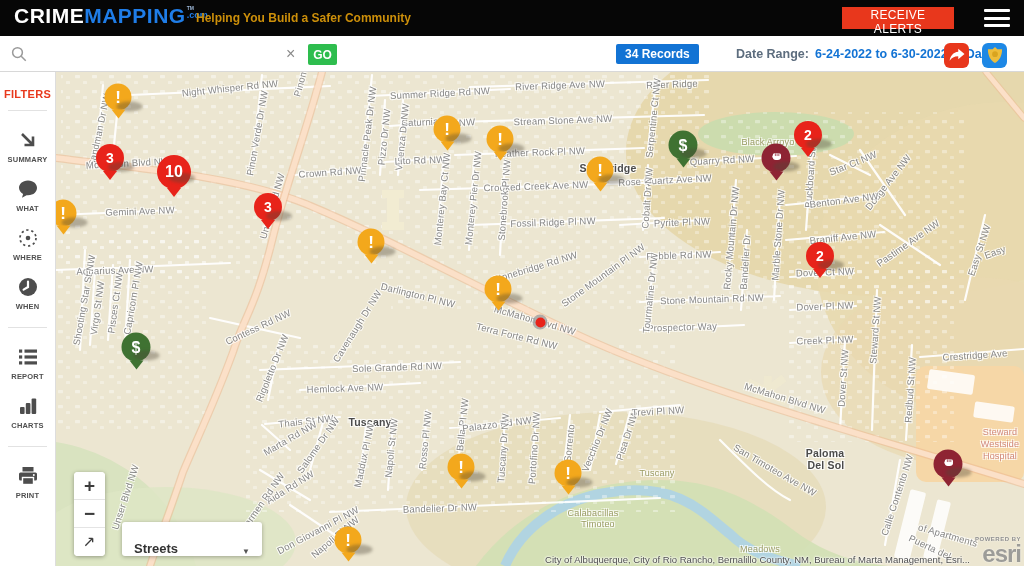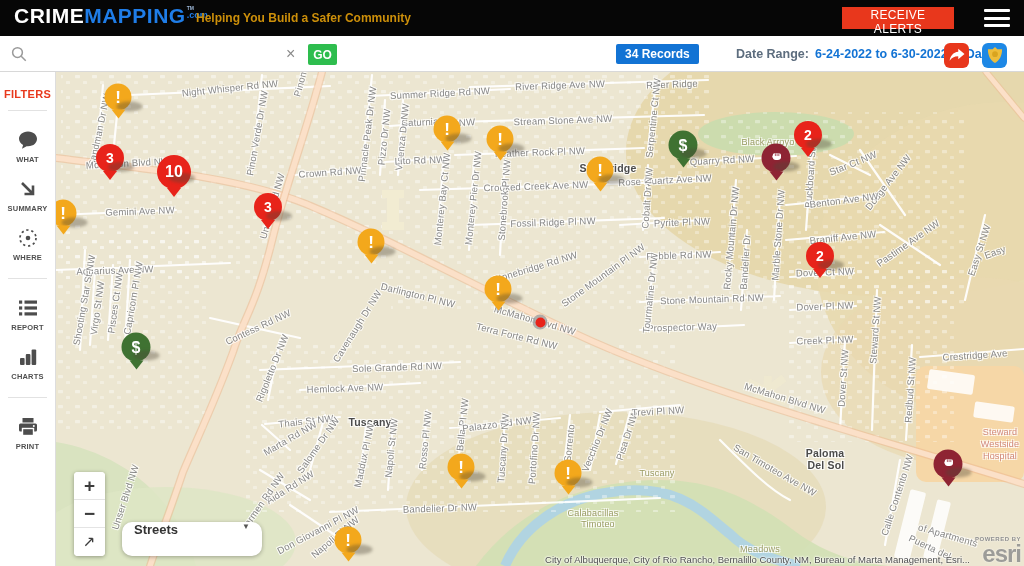--- a/index.html
+++ b/index.html
@@ -76,22 +76,22 @@
   .pin.t-search::after{display:none;}
   .pin.t-search::before{left:50%;top:50%;width:10px;height:10px;background:var(--cluster-red);border-radius:50%;
     transform:translate(-50%,-50%);filter:none;z-index:1;}
 
   
   .zoom-controls{position:absolute;left:18px;top:400px;width:31px;background:#fff;border-radius:4px;
     box-shadow:0 1px 4px rgba(0,0,0,.35);z-index:10;overflow:hidden;}
   .zoom-controls button{display:block;width:31px;height:28px;background:#fff;border:none;border-bottom:1px solid #e4e4e4;
     font-size:19px;font-weight:600;color:#3c3c3c;cursor:pointer;padding:0;line-height:1;}
   .zoom-controls button:last-child{border-bottom:none;}
-  .basemap-select{position:absolute;left:66px;top:450px;width:140px;height:34px;background:#fff;border-radius:10px;
-    box-shadow:0 1px 4px rgba(0,0,0,.3);z-index:10;display:flex;align-items:flex-start;padding:0 12px;cursor:pointer;}
+  .basemap-select{position:absolute;left:66px;top:450px;width:140px;height:34px;background:#fff;border-radius:3px;
+    box-shadow:0 1px 4px rgba(0,0,0,.3);z-index:10;display:flex;align-items:flex-end;padding:0 12px;cursor:pointer;}
   .basemap-select span:first-child{font-size:13px;font-weight:700;color:#333;flex:1;}
   .basemap-select .caret{font-size:8px;color:#555;}
 
   .attribution{position:absolute;right:54px;bottom:1px;font-size:9.5px;color:#4f4f4f;z-index:9;
     text-shadow:0 0 2px #fff,0 0 2px #fff,0 0 3px #fff;}
   .esri{position:absolute;right:3px;bottom:0;z-index:9;text-align:right;line-height:1;}
   .esri .pb{display:block;font-size:6px;color:#8d8d8d;letter-spacing:.5px;font-weight:700;
     text-shadow:0 0 2px #fff;}
   .esri .esri-word{display:block;font-size:24px;font-weight:700;color:#8f8f8f;opacity:.85;letter-spacing:-1px;
     text-shadow:0 0 2px #fff;}
@@ -143,41 +143,50 @@
         </svg>
     </button>
   </div>
 
   <nav class="sidebar">
     <div class="filters-title">FILTERS</div>
     <div class="sep"></div>
     <div class="nav-item">
       <span class="nav-icon">
         <svg width="24" height="24" viewBox="0 0 24 24">
+            <path d="M6 6 L17 17 M17 8.5 V17 H8.5" stroke="#4d4d4d" stroke-width="2.6" fill="none"></path>
+          </svg>
+      </span>
+      <span class="nav-label">SUMMARY</span>
+    </div>
+    <div class="nav-item">
+      <span class="nav-icon">
+        <svg width="24" height="24" viewBox="0 0 24 24">
             <path d="M12 3.5 C6.2 3.5 3 7.3 3 10.8 C3 13.4 4.6 15.6 7.1 16.9 L6 20.8 L10.6 18.2 C11.1 18.3 11.5 18.3 12 18.3 C17.8 18.3 21 14.6 21 10.8 C21 7.3 17.8 3.5 12 3.5 Z" fill="#4d4d4d"></path>
           </svg>
       </span>
       <span class="nav-label">WHAT</span>
-    </div>
-    <div class="nav-item">
-      <span class="nav-icon">
-        <svg width="24" height="24" viewBox="0 0 24 24">
-            <path d="M6 6 L17 17 M17 8.5 V17 H8.5" stroke="#4d4d4d" stroke-width="2.6" fill="none"></path>
-          </svg>
-      </span>
-      <span class="nav-label">SUMMARY</span>
     </div>
     <div class="nav-item">
       <span class="nav-icon">
         <svg width="24" height="24" viewBox="0 0 24 24">
             <circle cx="12" cy="12" r="8" fill="none" stroke="#4d4d4d" stroke-width="1.7" stroke-dasharray="2.3 2.8"></circle>
             <circle cx="12" cy="12" r="2.3" fill="#4d4d4d"></circle>
           </svg>
       </span>
       <span class="nav-label">WHERE</span>
+    </div>
+    <div class="nav-item">
+      <span class="nav-icon">
+        <svg width="24" height="24" viewBox="0 0 24 24">
+            <circle cx="12" cy="12" r="9" fill="#4d4d4d"></circle>
+            <path d="M12 6.5 V12 L7.6 14.6" stroke="#fff" stroke-width="2.2" fill="none" stroke-linecap="round"></path>
+          </svg>
+      </span>
+      <span class="nav-label">WHEN</span>
     </div>
     <div class="sep"></div>
     <div class="nav-item">
       <span class="nav-icon">
         <svg width="24" height="24" viewBox="0 0 24 24" fill="#4d4d4d">
             <rect x="3" y="4.5" width="3.2" height="3.2"></rect>
             <rect x="8.5" y="4.5" width="12.5" height="3.2"></rect>
             <rect x="3" y="10.4" width="3.2" height="3.2"></rect>
             <rect x="8.5" y="10.4" width="12.5" height="3.2"></rect>
             <rect x="3" y="16.3" width="3.2" height="3.2"></rect>

